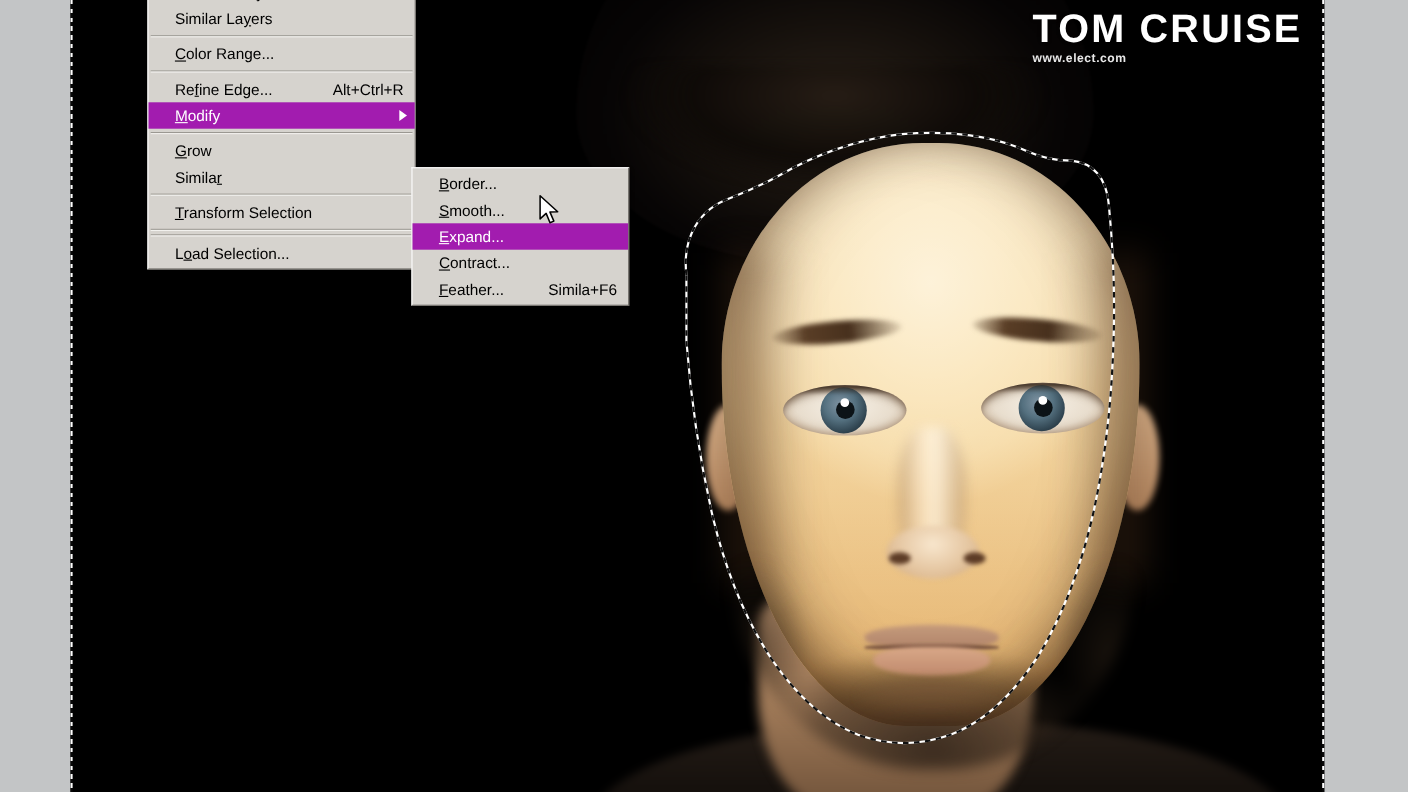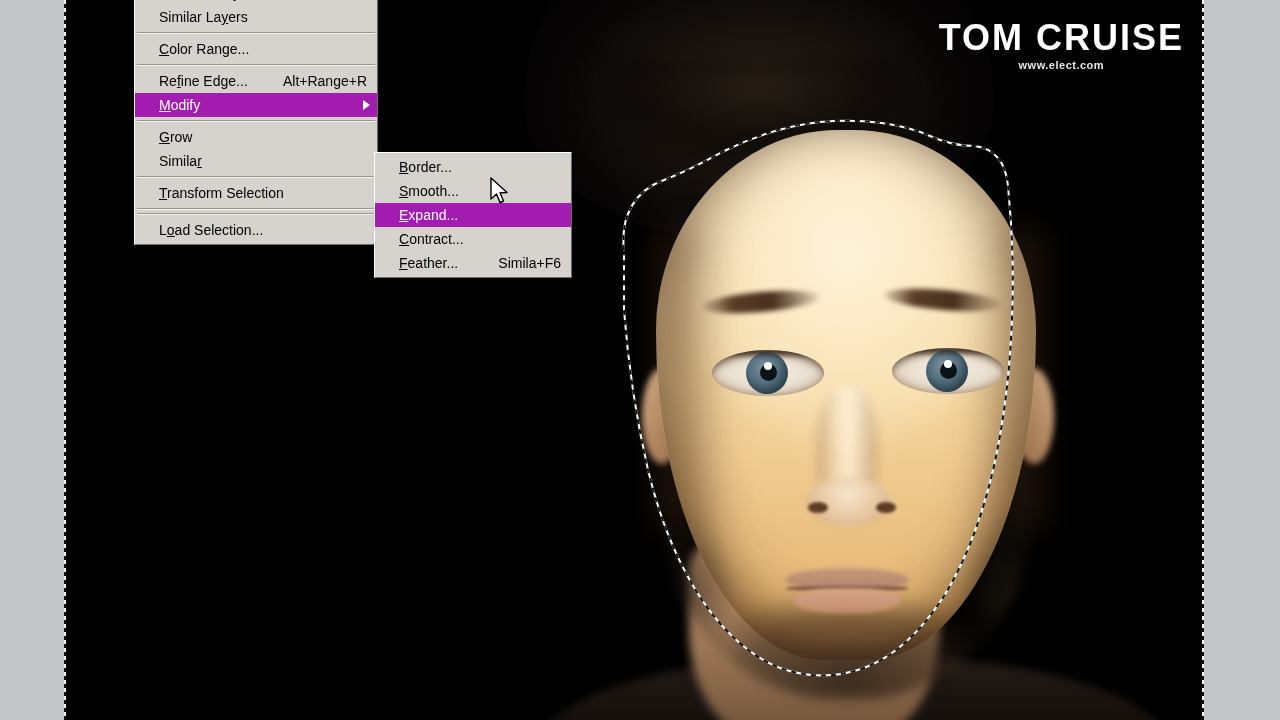--- a/index.html
+++ b/index.html
@@ -249,22 +249,22 @@
     width: 1140px; height: 720px;
     pointer-events: none;
   }
   .ants-white { fill: none; stroke: #ffffff; stroke-width: 2; }
   .ants-black { fill: none; stroke: #111111; stroke-width: 2; stroke-dasharray: 5 5; }
 
   
   #watermark {
     position: absolute;
     right: 20px;
-    top: 20px;
-    text-align: center;
+    top: 8px;
+    text-align: left;
     line-height: 1;
     user-select: none;
   }
   #wm-title {
     font-family: "Liberation Sans", sans-serif;
     font-weight: bold;
     font-size: 36px;
     letter-spacing: 2px;
     color: #ffffff;
     text-shadow: 0 0 3px rgba(0,0,0,0.8);
@@ -448,21 +448,21 @@
       <div class="mi">
         <span class="label">Similar La<span class="ul">y</span>ers</span>
       </div>
       <div class="sep"></div>
       <div class="mi">
         <span class="label"><span class="ul">C</span>olor Range...</span>
       </div>
       <div class="sep"></div>
       <div class="mi">
         <span class="label">Re<span class="ul">f</span>ine Edge...</span>
-        <span class="accel">Alt+Range+R</span>
+        <span class="accel">Alt+Ctrl+R</span>
       </div>
       <div class="mi sel">
         <span class="label"><span class="ul">M</span>odify</span>
         <span class="arrow"></span>
       </div>
       <div class="sep"></div>
       <div class="mi">
         <span class="label"><span class="ul">G</span>row</span>
       </div>
       <div class="mi">

